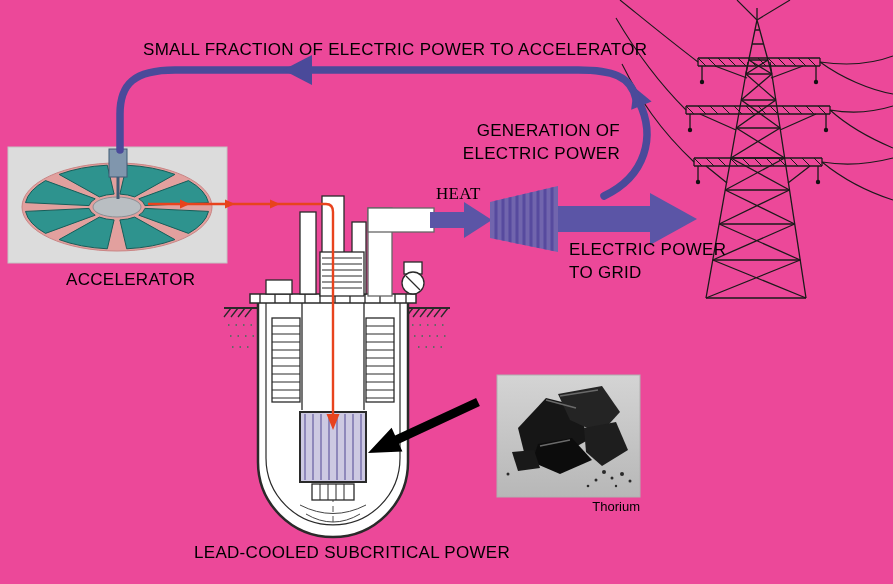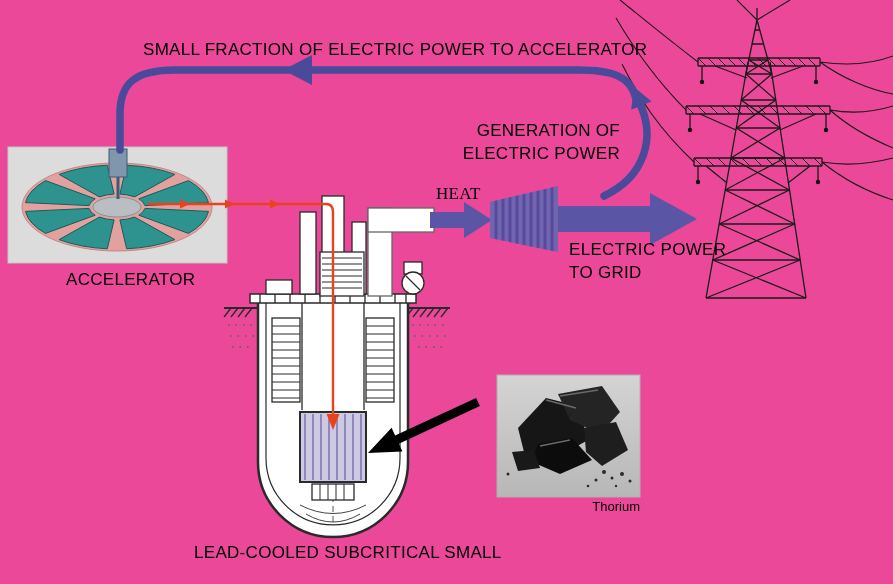--- a/index.html
+++ b/index.html
@@ -202,16 +202,16 @@
   <div class="label two center" style="left:450px;top:119px;width:170px;">
     <div>GENERATION OF</div>
     <div>ELECTRIC POWER</div>
   </div>
 
   <div class="label two" style="left:569px;top:238px;">
     <div>ELECTRIC POWER</div>
     <div>TO GRID</div>
   </div>
 
-  <div class="label" style="left:194px;top:543px;">LEAD-COOLED SUBCRITICAL SMALL</div>
+  <div class="label" style="left:194px;top:543px;">LEAD-COOLED SUBCRITICAL POWER</div>
 
   <div class="label caption center" style="left:497px;top:499px;width:143px;">Thorium</div>
 </div>
 
 </body></html>

